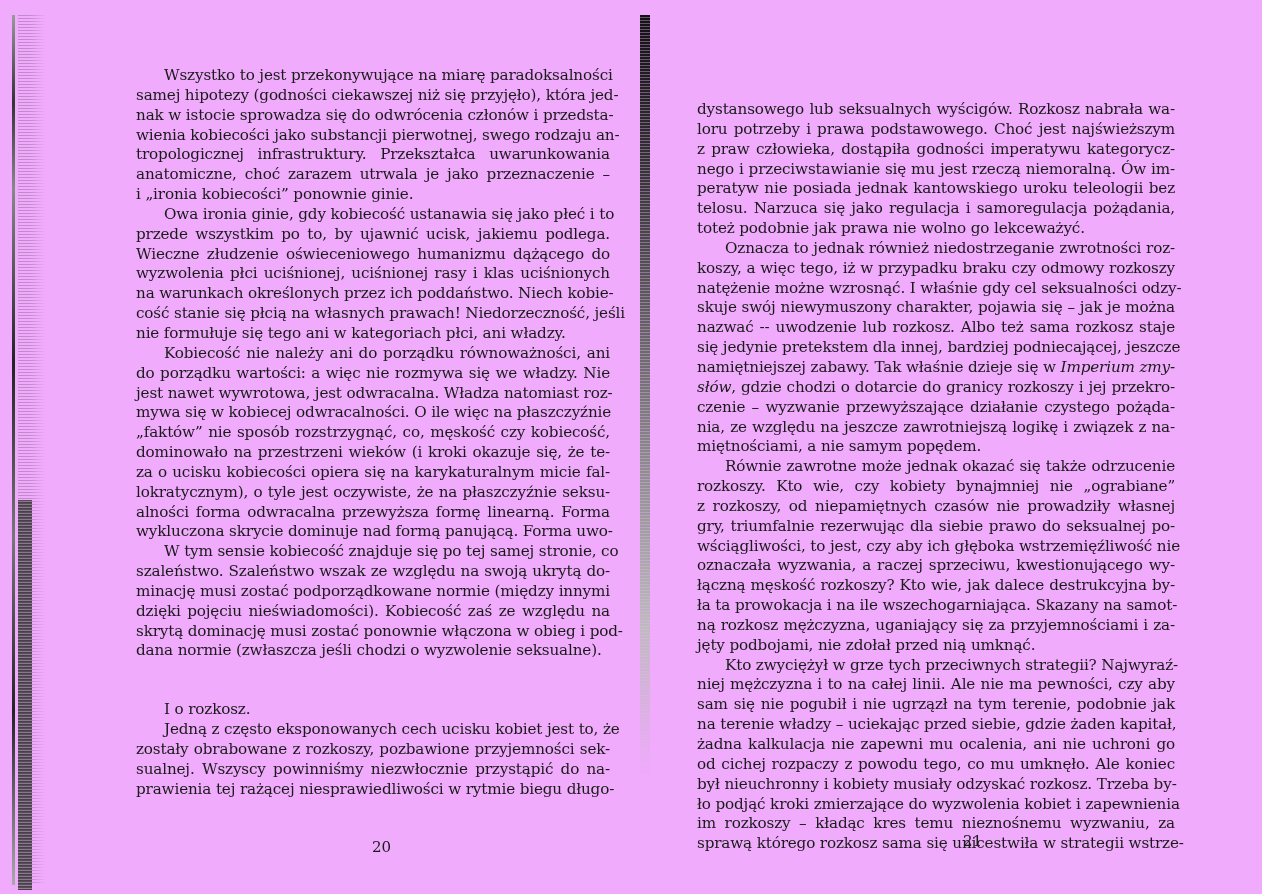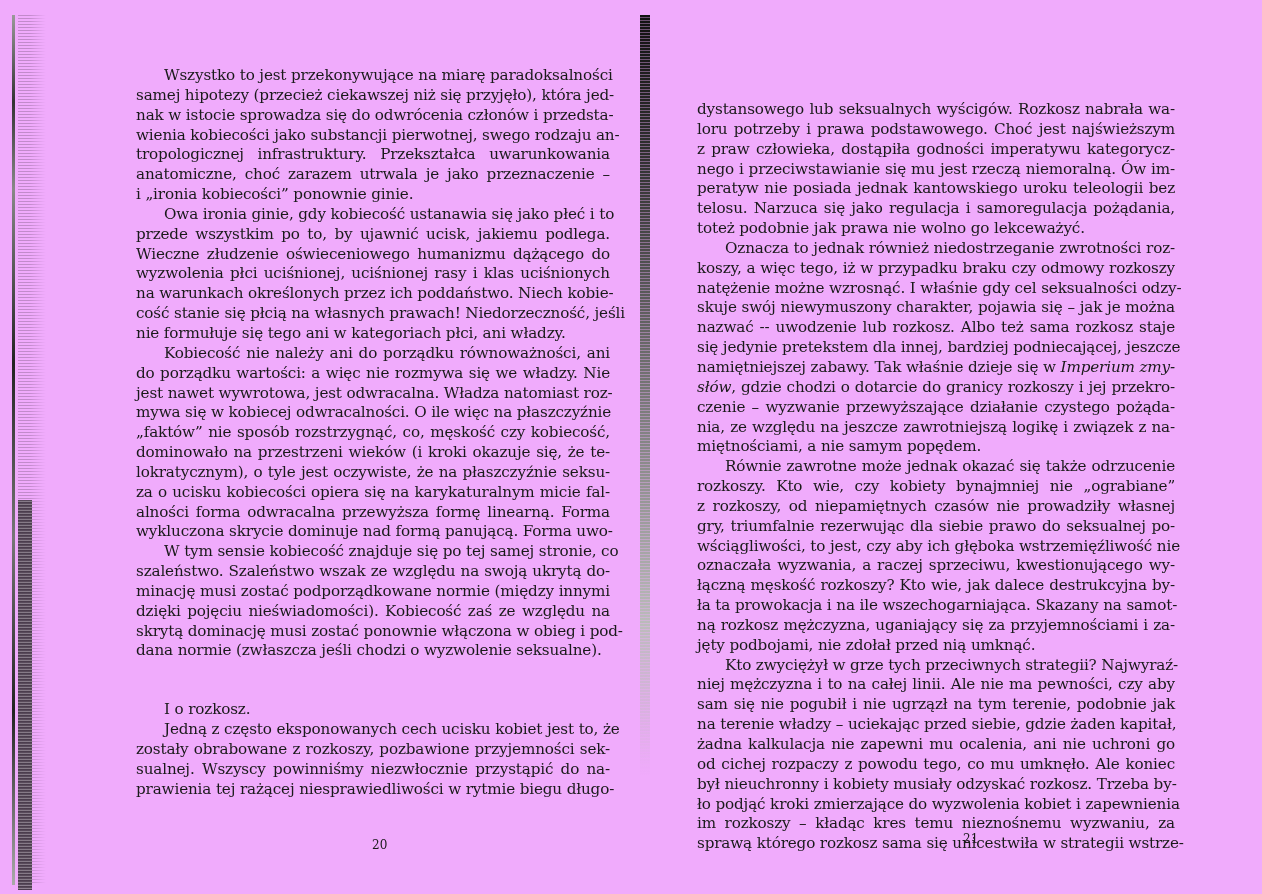--- a/index.html
+++ b/index.html
@@ -16,57 +16,57 @@
     background:linear-gradient(to bottom,#111 0,#333 20%,#777 50%,#bbb 80%,transparent 100%);
     -webkit-mask:repeating-linear-gradient(to bottom,#000 0 2px,rgba(0,0,0,.6) 2px 3px);
     mask:repeating-linear-gradient(to bottom,#000 0 2px,rgba(0,0,0,.6) 2px 3px); }
   .page { position:absolute; top:66px; }
   .page.left { left:136px; width:474px; }
   .page.right { left:697px; width:478px;margin-top:34px; }
   .line { height:19.85px; line-height:19.85px; font-size:15.2px; white-space:nowrap; text-align:justify; text-align-last:justify; letter-spacing:-0.15px; }
   .line.indent { padding-left:28px; }
   .line.last { text-align-last:left; }
   .gap { height:39px; }
-  .folio { position:absolute; font-size:12px; }
+  .folio { position:absolute; font-size:15px; }
   .folio.left { left:372px; top:838px; }
   .folio.right { left:919px; top:832px;margin-left:44px; }
   em { font-style:italic; }
 </style>
 </head>
 <body>
 
 <div class="spread">
   <div class="edge-left"></div>
   <div class="edge-noise"></div>
   <div class="edge-dark"></div>
   <div class="gutter"></div>
 
   <div class="page left">
     <div class="line indent">Wszystko to jest przekonywujące na miarę paradoksalności</div>
-    <div class="line">samej hipotezy (przecież ciekawszej niż się przyjęło), która jed-</div>
+    <div class="line">samej hipotezy (godności ciekawszej niż się przyjęło), która jed-</div>
     <div class="line">nak w istocie sprowadza się do odwrócenia członów i przedsta-</div>
     <div class="line">wienia kobiecości jako substancji pierwotnej, swego rodzaju an-</div>
     <div class="line">tropologicznej infrastruktury. Przekształca uwarunkowania</div>
     <div class="line">anatomiczne, choć zarazem utrwala je jako przeznaczenie –</div>
     <div class="line last">i „ironia kobiecości” ponownie ginie.</div>
     <div class="line indent">Owa ironia ginie, gdy kobiecość ustanawia się jako płeć i to</div>
     <div class="line">przede wszystkim po to, by ujawnić ucisk, jakiemu podlega.</div>
     <div class="line">Wieczne złudzenie oświeceniowego humanizmu dążącego do</div>
     <div class="line">wyzwolenia płci uciśnionej, uciśnionej rasy i klas uciśnionych</div>
     <div class="line">na warunkach określonych przez ich poddaństwo. Niech kobie-</div>
     <div class="line">cość stanie się płcią na własnych prawach! Niedorzeczność, jeśli</div>
     <div class="line last">nie formułuje się tego ani w kategoriach płci, ani władzy.</div>
     <div class="line indent">Kobiecość nie należy ani do porządku równoważności, ani</div>
     <div class="line">do porządku wartości: a więc nie rozmywa się we władzy. Nie</div>
     <div class="line">jest nawet wywrotowa, jest odwracalna. Władza natomiast roz-</div>
     <div class="line">mywa się w kobiecej odwracalności. O ile więc na płaszczyźnie</div>
     <div class="line">„faktów” nie sposób rozstrzygnąć, co, męskość czy kobiecość,</div>
     <div class="line">dominowało na przestrzeni wieków (i kroki okazuje się, że te-</div>
+    <div class="line">za o ucisku kobiecości opiera się na karykaturalnym micie fal-</div>
     <div class="line">lokratycznym), o tyle jest oczywiste, że na płaszczyźnie seksu-</div>
-    <div class="line">za o ucisku kobiecości opiera się na karykaturalnym micie fal-</div>
     <div class="line">alności forma odwracalna przewyższa formę linearną. Forma</div>
     <div class="line">wykluczona skrycie dominuje nad formą panującą. Forma uwo-</div>
     <div class="line indent">W tym sensie kobiecość znajduje się po tej samej stronie, co</div>
     <div class="line">szaleństwo. Szaleństwo wszak ze względu na swoją ukrytą do-</div>
     <div class="line">minację musi zostać podporządkowane normie (między innymi</div>
     <div class="line">dzięki pojęciu nieświadomości). Kobiecość zaś ze względu na</div>
     <div class="line">skrytą dominację musi zostać ponownie włączona w obieg i pod-</div>
     <div class="line last">dana normie (zwłaszcza jeśli chodzi o wyzwolenie seksualne).</div>
     <div class="gap"></div>
     <div class="line indent last">I o rozkosz.</div>

